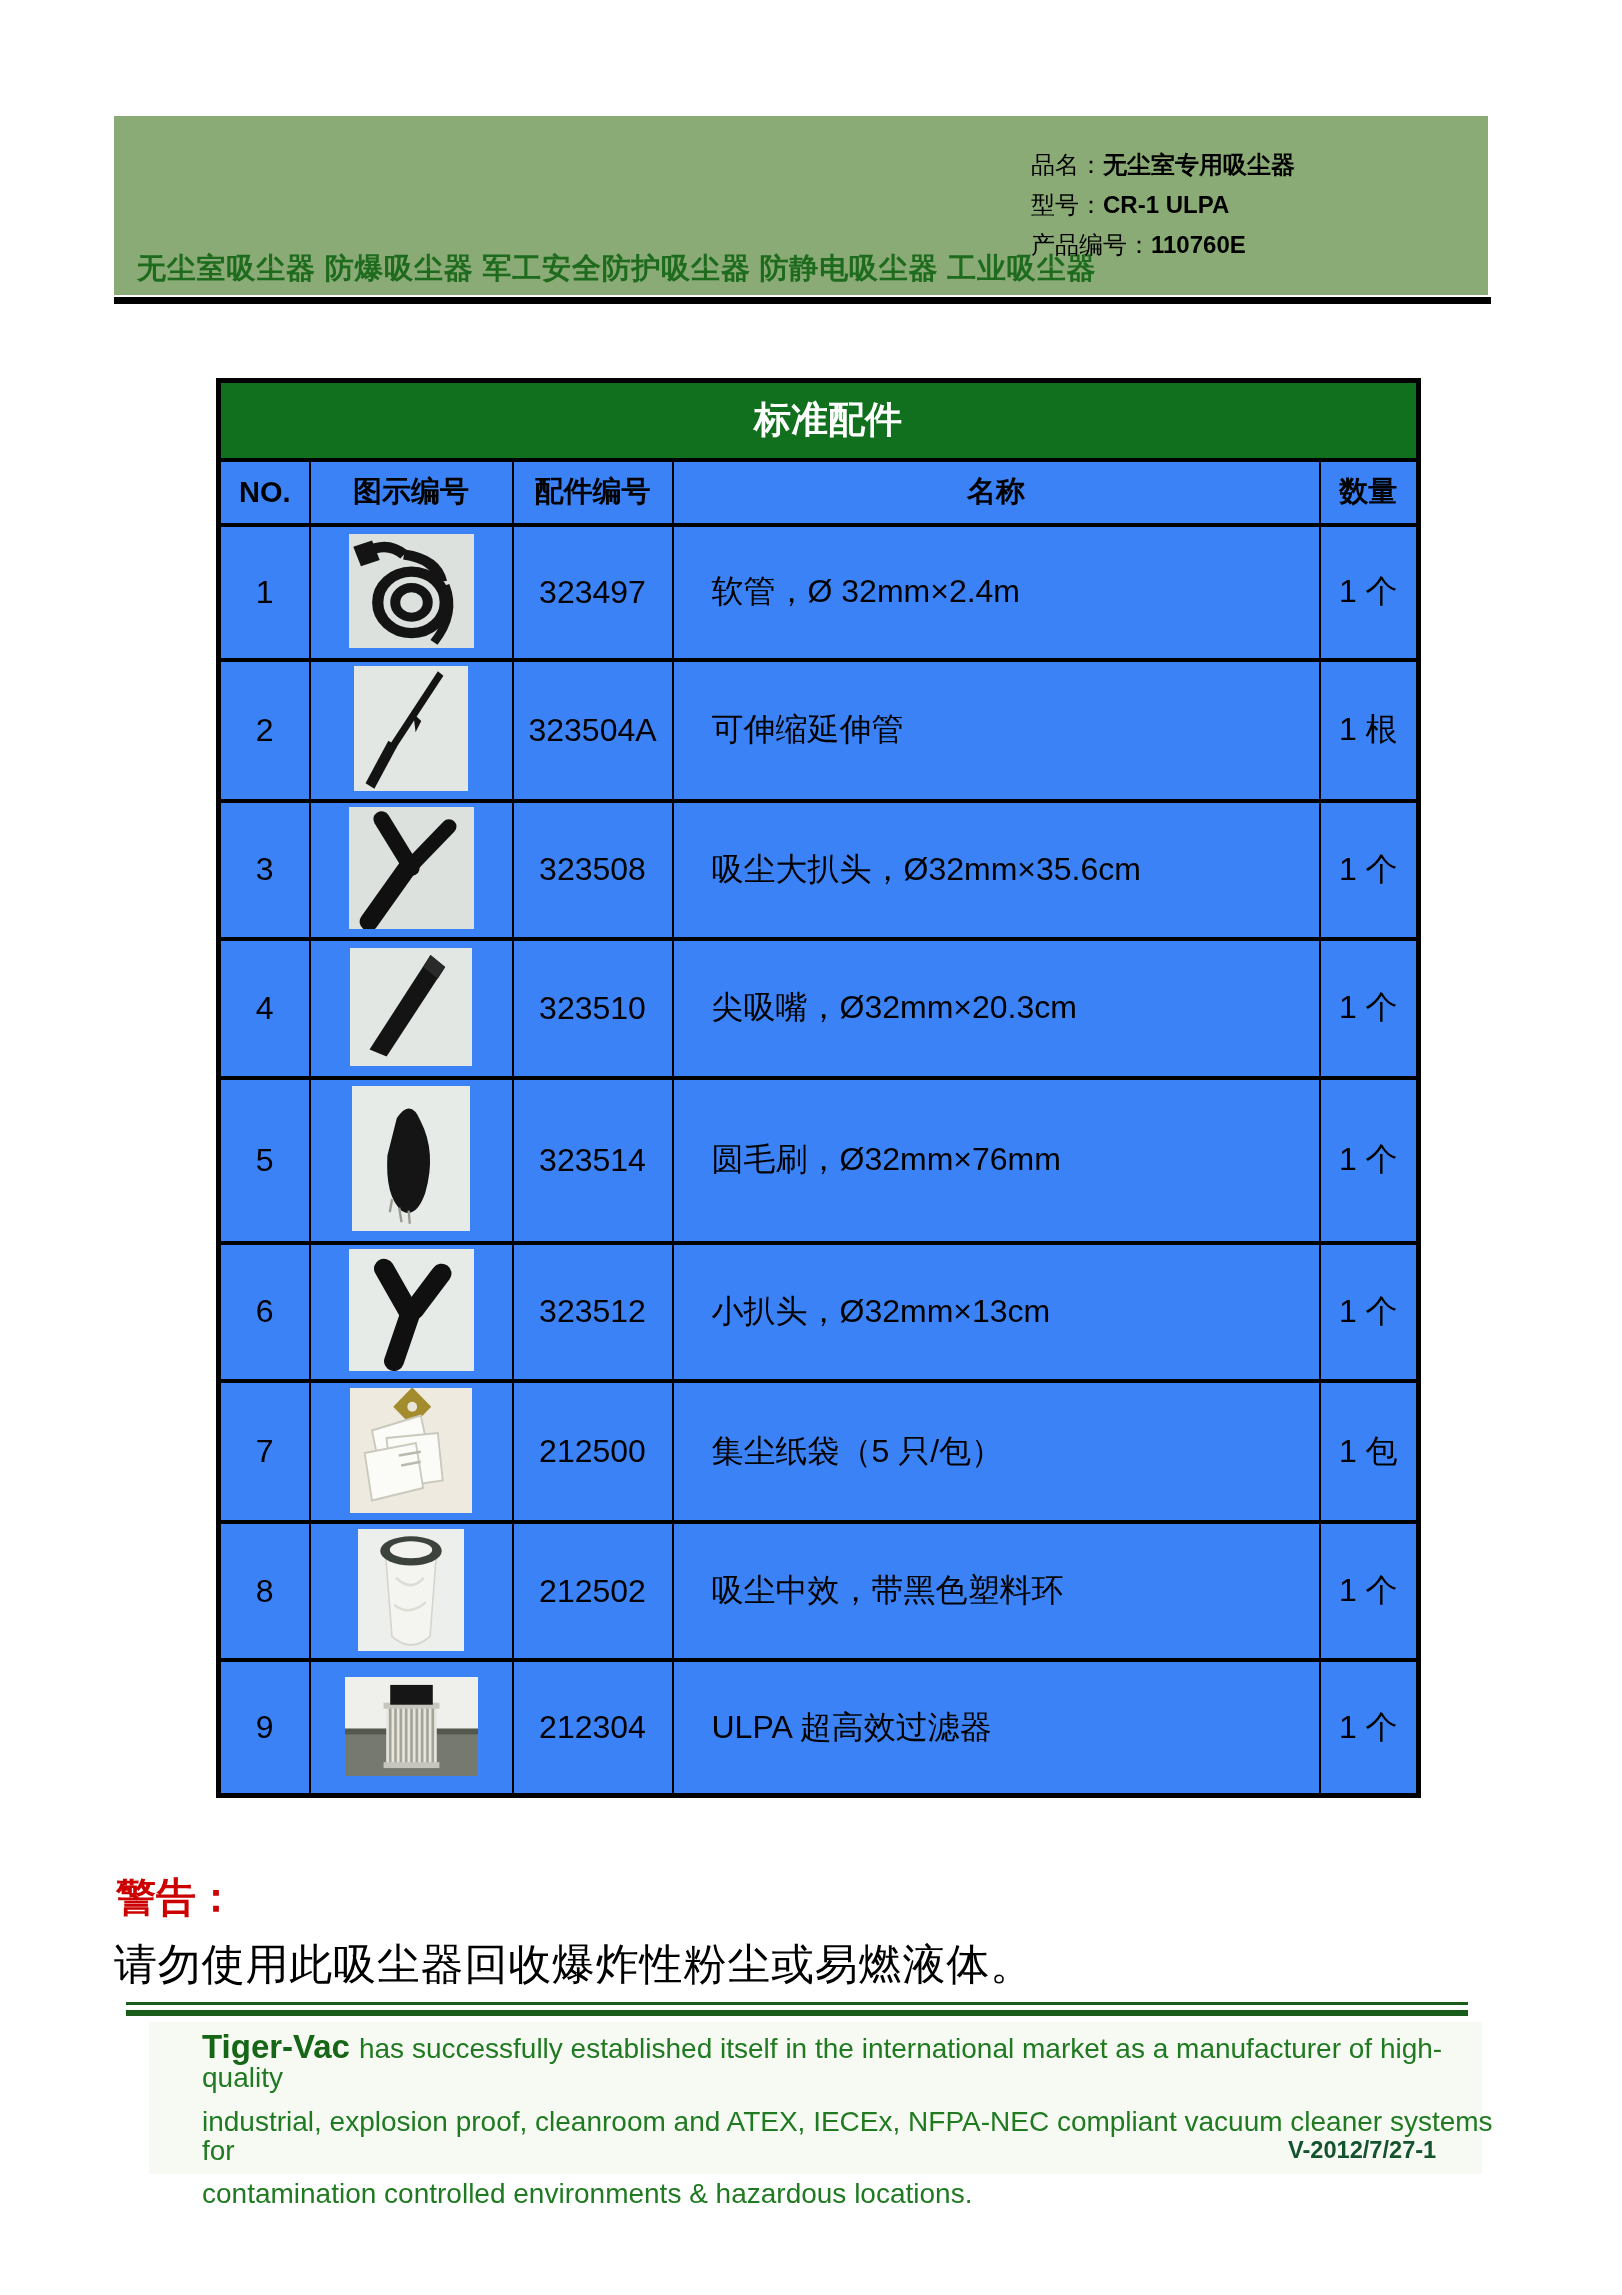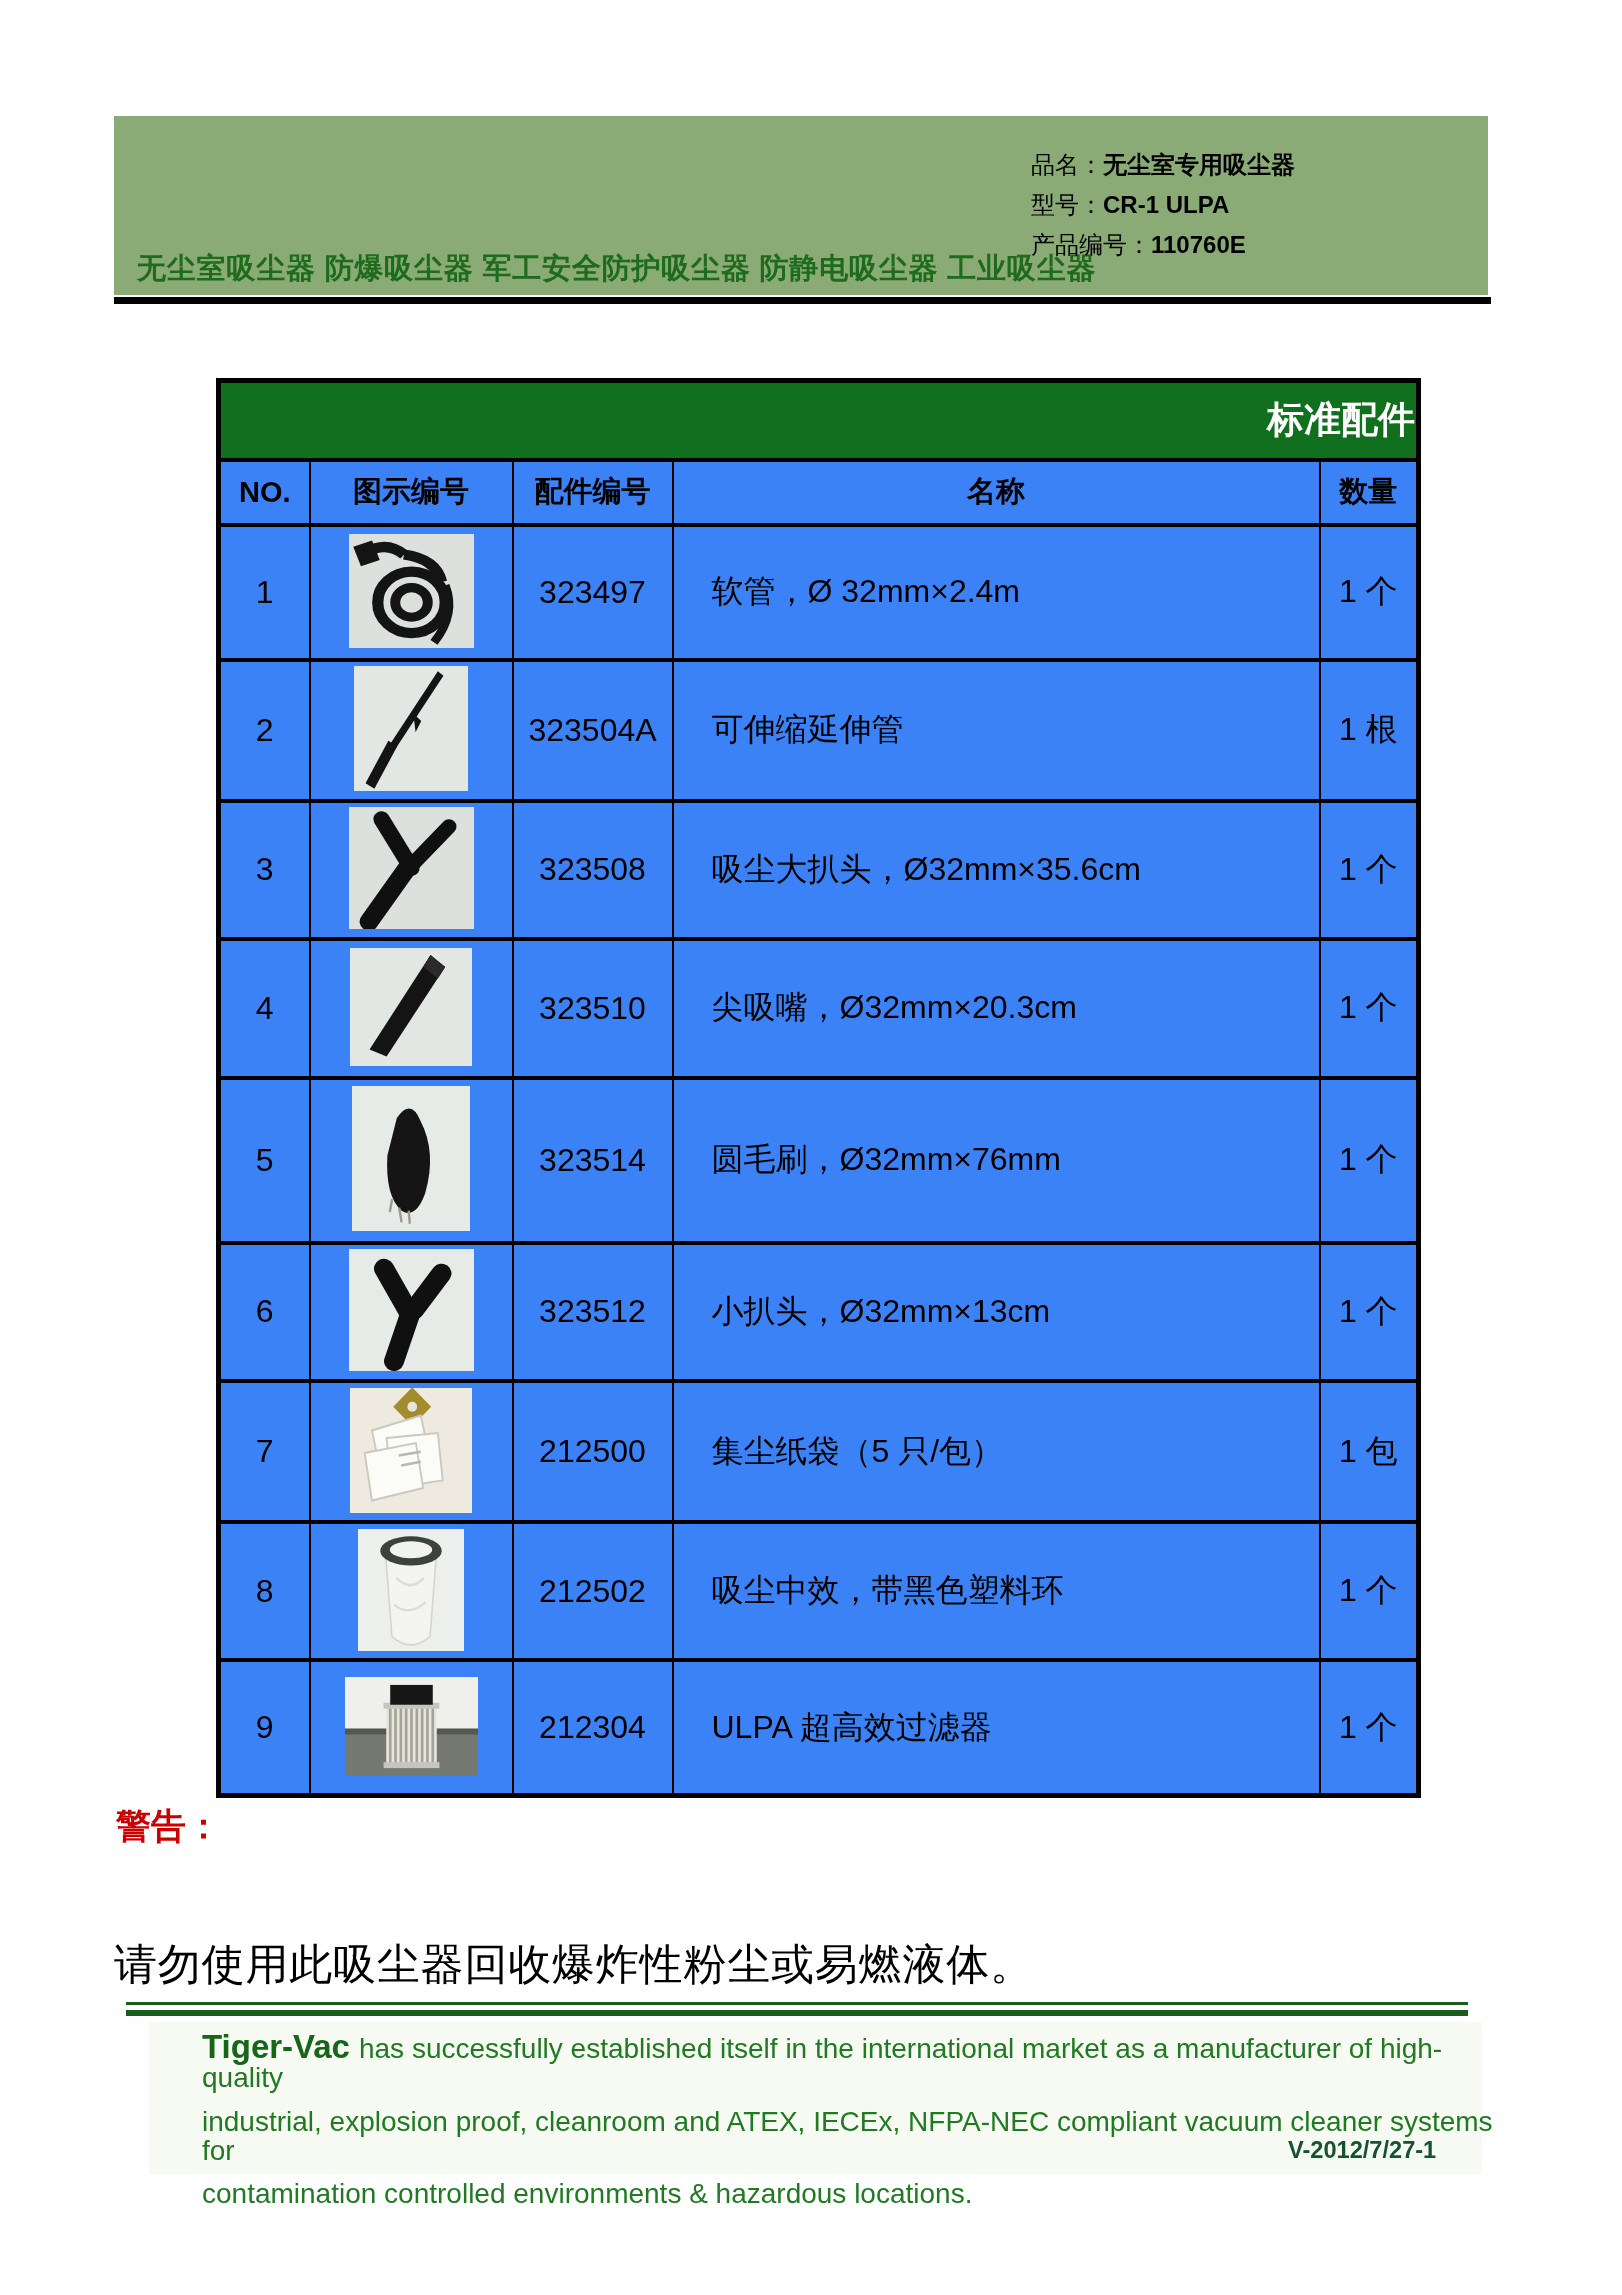--- a/index.html
+++ b/index.html
@@ -43,38 +43,38 @@
     border-collapse:collapse; table-layout:fixed;
     border:5.3px solid #000;
   }
   .parts-table th, .parts-table td {
     border-top:4.6px solid #000; border-bottom:4.6px solid #000;
     border-left:2.3px solid #000; border-right:2.3px solid #000;
     box-sizing:border-box; background:#3b82f6;
   }
   .title-row td {
     background:#11701d; color:#ffffff; font-size:37px; font-weight:bold;
-    text-align:right; padding-left:20px; height:79px;
+    text-align:center; padding-left:20px; height:79px;
   }
   .head-row th { height:65px; font-size:29px; font-weight:bold; text-align:center; }
   tbody tr.data-row { height:135px; }
   tbody tr:nth-child(6) { height:139px; }
   tbody tr:nth-child(7) { height:165px; }
   tbody tr:nth-child(8) { height:137px; }
   tbody tr:nth-child(9) { height:127px; }
   tbody tr:nth-child(10) { height:130px; }
   .c-no   { text-align:center; font-size:32px; }
   .c-img  { text-align:center; vertical-align:middle; padding:4.6px 0; }
   .photo  { display:inline-block; line-height:0; }
   .c-part { text-align:center; font-size:32px; }
   .c-name { text-align:left; padding-left:38px; font-size:32px; }
   .c-qty  { text-align:center; font-size:32px; }
 
   
-  .warning-label { position:absolute; left:116px; top:1803px; font-size:35px; font-weight:bold; color:#cc0000; }
+  .warning-label { position:absolute; left:116px; top:1870px; font-size:40px; font-weight:bold; color:#cc0000; }
   .warning-text  { position:absolute; left:114px; top:1936px; font-size:43px; color:#000; letter-spacing:0.8px; }
 
   
   .footer-bg   { position:absolute; left:149px; top:2022px; width:1333px; height:152px; background:#f7faf2; }
   .footer-rule { position:absolute; left:126px; top:2002px; width:1342px; height:5.3px;
                  border-top:3px solid #1a5c1a; border-bottom:6.8px solid #1a5c1a; }
   .footer { position:absolute; left:202px; top:2032px; width:1293px; color:#1f7a21; font-size:28px; }
   .fline  { margin:0 0 14.5px 0; line-height:29px; }
   .fbrand { font-size:33px; font-weight:bold; color:#156617; margin-right:9px; }
   .version { position:absolute; left:1288px; top:2137px; font-size:23.6px; font-weight:bold; color:#14532d; }

